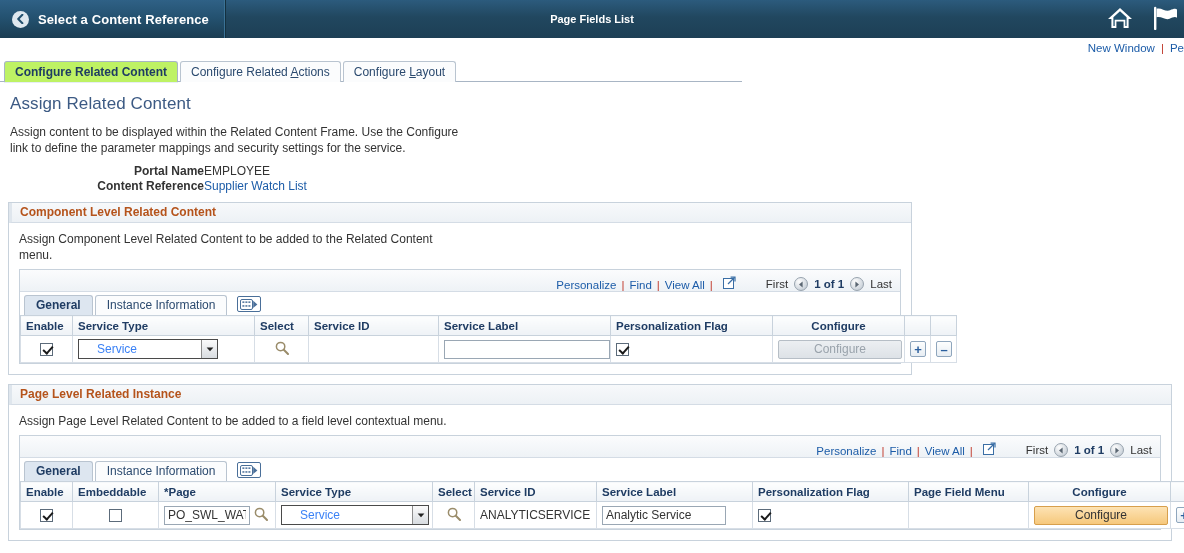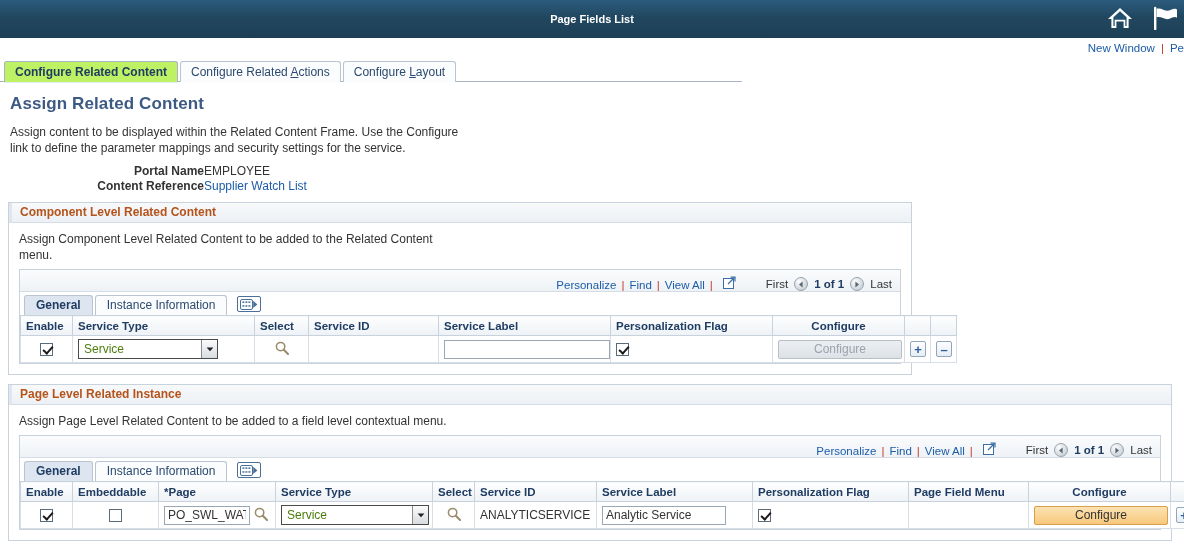--- a/index.html
+++ b/index.html
@@ -96,21 +96,21 @@
     font-weight:bold;
     border-color:#a8b5c4;
     box-shadow:0 1px 0 0 #e6edf5;
   }
   .tab u { text-decoration:underline; }
 
   
   .content { padding:0 8px; }
 
   .page-title {
-    font-size:17px; color:#3c5a84; font-weight:bold;
+    font-size:17px; color:#3c5a84; font-weight:normal;
     margin:12px 0 10px 2px;
     letter-spacing:.1px;
   }
   .intro {
     font-size:12px; color:#333; line-height:16px;
     width:460px; margin:0 0 8px 2px;
   }
   .field-row { display:flex; align-items:baseline; margin:1px 0; }
   .field-label {
     width:196px; text-align:right; 
@@ -207,23 +207,23 @@
     width:4px; height:8px; border:solid #1a1a1a;
     border-width:0 2px 2px 0; transform:rotate(42deg);
   }
   .txt {
     height:19px; border:1px solid #9aa7b4; background:#fff;
     font-family:"Liberation Sans", sans-serif; font-size:12px;
     color:#333; padding:0 3px; outline:none;
   }
   .sel {
     height:20px; border:1px solid #4a4a4a; background:#fff;
-    font-family:"Liberation Sans", sans-serif; font-size:12px; color:#4d7c0f;
+    font-family:"Liberation Sans", sans-serif; font-size:12px; color:#3b82f6;
     display:inline-flex; align-items:center; cursor:pointer;
-    padding-left:5px; position:relative;
+    padding-left:18px; position:relative;
   }
   .sel .val { flex:1; overflow:hidden; white-space:nowrap; }
   .sel .arw {
     width:16px; height:100%;
     background:linear-gradient(to bottom,#fbfbfb,#d8dce0);
     border-left:1px solid #8c8c8c;
     display:flex; align-items:center; justify-content:center;
   }
   .lookup { cursor:pointer; display:inline-block; vertical-align:middle; }
   .btn {
@@ -246,20 +246,28 @@
     background:linear-gradient(to bottom,#fdfefe,#e7edf3);
     display:inline-flex; align-items:center; justify-content:center;
     color:#2b5f9e; font-size:13px; font-weight:bold; line-height:1;
     cursor:pointer;
   }
 </style>
 </head>
 <body>
 
 <div class="banner">
+  <div class="back-btn">
+    <span class="back-chevron">
+      <svg width="9" height="10" viewBox="0 0 9 10">
+          <path d="M6.4 0.8 L2.2 5 L6.4 9.2" fill="none" stroke="#23506e" stroke-width="2" stroke-linecap="round" stroke-linejoin="round"></path>
+        </svg>
+    </span>
+    <span class="back-label">Select a Content Reference</span>
+  </div>
   <div class="banner-title">Page Fields List</div>
   <div class="banner-icons">
     <span class="ico">
       <svg width="28" height="24" viewBox="0 0 28 24">
           <path d="M14 2 L26 13 L22.6 13 L22.6 22 L17.6 22 L17.6 15.5 L10.4 15.5 L10.4 22 L5.4 22 L5.4 13 L2 13 Z" fill="#ffffff"></path>
           <path d="M14 5.2 L20.6 11.2 L20.6 20 L19.3 20 L19.3 13.8 L8.7 13.8 L8.7 20 L7.4 20 L7.4 11.2 Z" fill="#22516e"></path>
         </svg>
     </span>
     <span class="ico">
       <svg width="26" height="24" viewBox="0 0 26 24">

